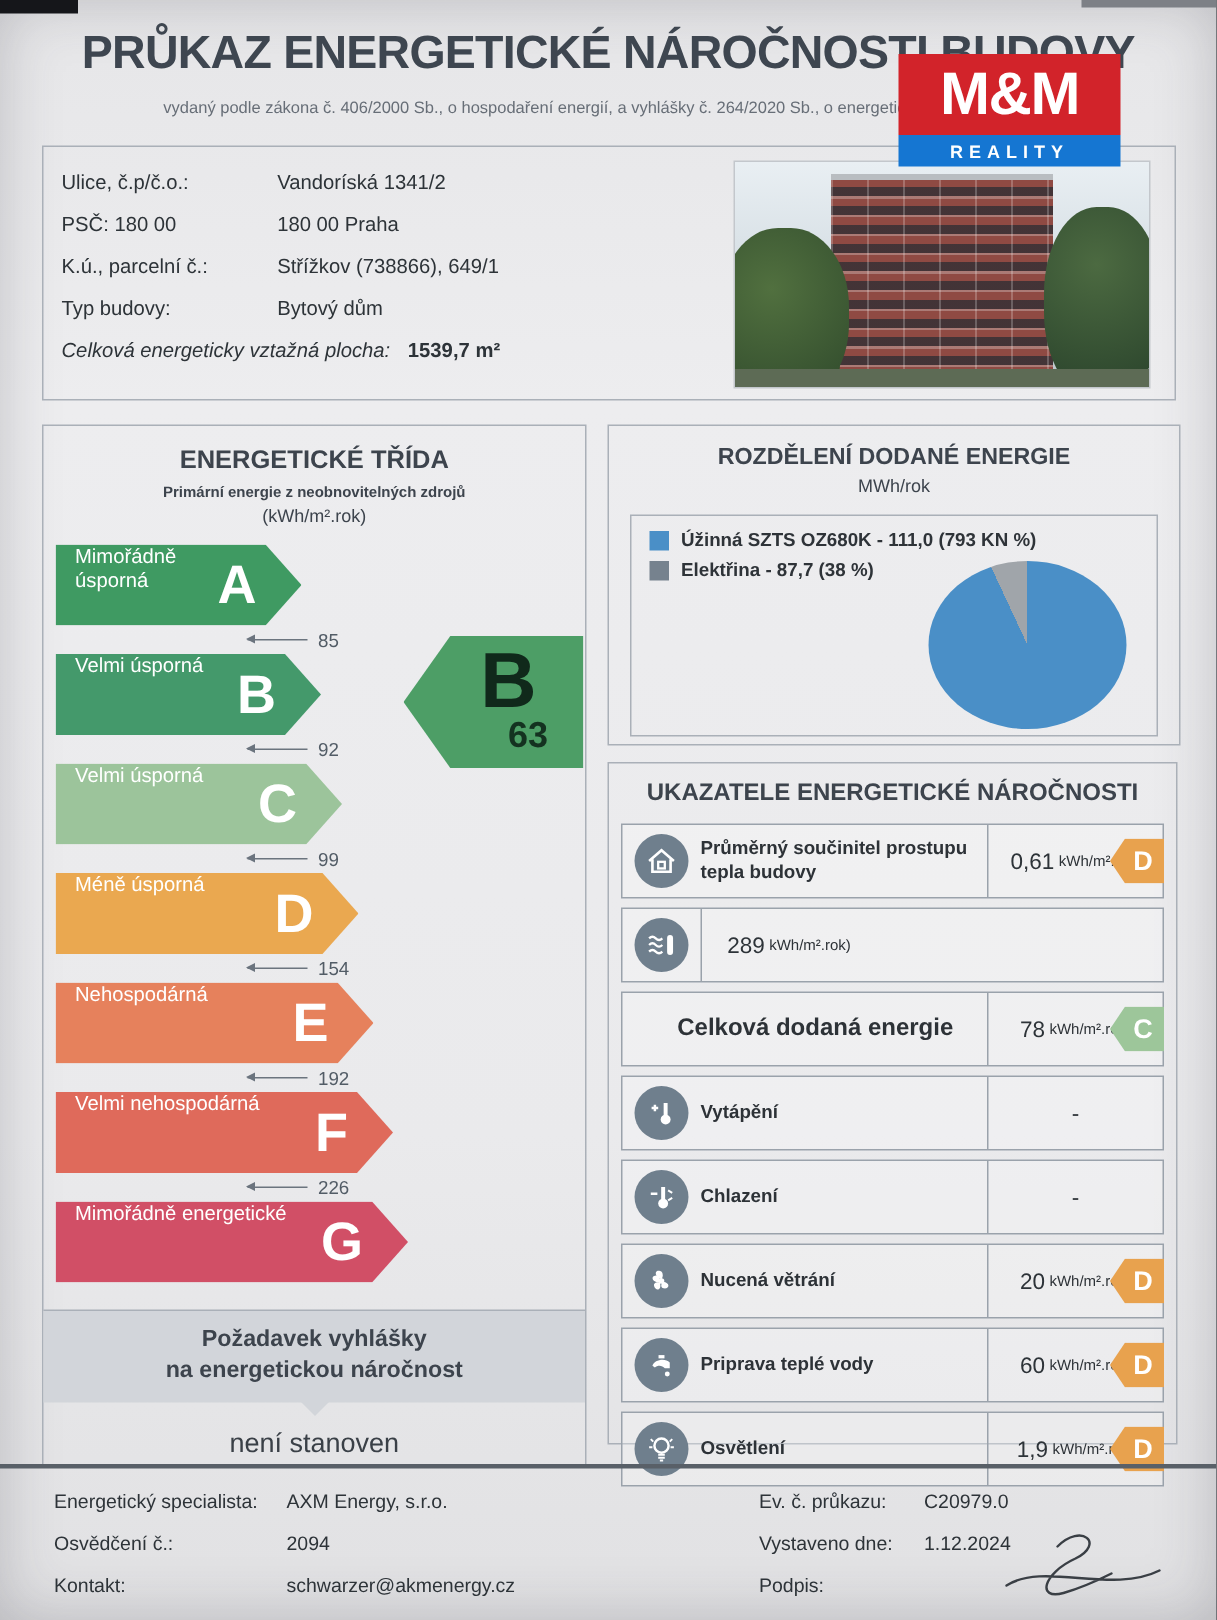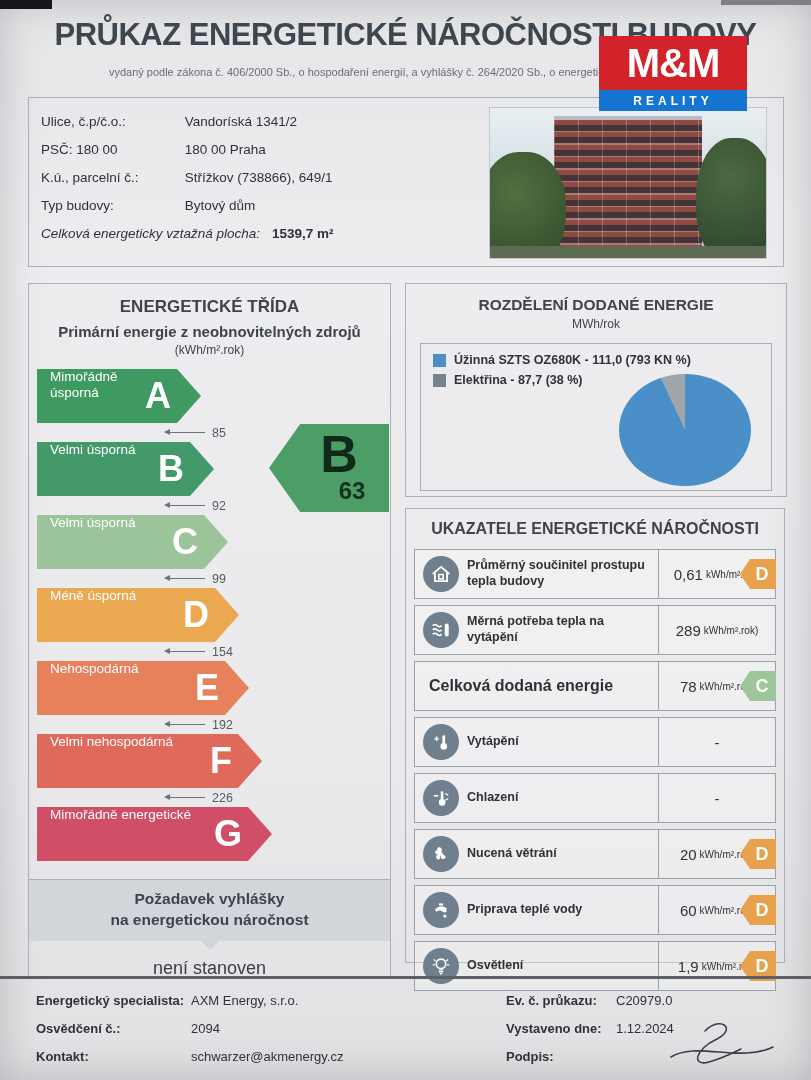--- a/index.html
+++ b/index.html
@@ -34,21 +34,21 @@
   .ph-tree-l{position:absolute;left:-10px;bottom:-10px;width:86px;height:116px;border-radius:45%;
              background:radial-gradient(circle at 40% 35%,#51703f,#2e482b);}
   .ph-tree-r{position:absolute;right:-8px;bottom:-8px;width:78px;height:128px;border-radius:45%;
              background:radial-gradient(circle at 45% 30%,#4c6a41,#27402a);}
   .ph-conifer{position:absolute;left:44px;bottom:-2px;width:26px;height:62px;border-radius:40% 40% 30% 30%;background:#34512f;}
   .ph-ground{position:absolute;left:0;bottom:0;width:100%;height:12px;background:#5d6b55;}
 
   
   .class-box{position:absolute;left:28px;top:283px;width:361px;height:692px;border:1px solid #aab0b8;}
   .cb-title{margin-top:13px;text-align:center;font-size:17px;font-weight:bold;color:#3d444d;}
-  .cb-sub{margin-top:6px;text-align:center;font-size:15px;font-weight:bold;color:#3d444d;}
+  .cb-sub{margin-top:6px;text-align:center;font-size:10px;font-weight:bold;color:#3d444d;}
   .cb-unit{margin-top:3px;text-align:center;font-size:12px;color:#3d444d;}
   .scale{margin-top:12px;padding-left:8px;}
   .scale-arrow{position:relative;height:54px;display:flex;align-items:flex-start;color:#fff;
     clip-path:polygon(0 0, calc(100% - 24px) 0, 100% 50%, calc(100% - 24px) 100%, 0 100%);}
   .scale-label{padding-left:13px;padding-right:66px;font-size:13.5px;line-height:1.15;}
   .scale-letter{position:absolute;right:30px;top:50%;transform:translateY(-50%);font-size:36px;font-weight:bold;}
   .cls-a{background:#3f9a62;width:164px;}
   .cls-b{background:#44996b;width:177px;}
   .cls-c{background:#9cc49b;width:191px;}
   .cls-d{background:#eaa850;width:202px;}
@@ -86,38 +86,38 @@
        background:conic-gradient(from -25deg,#a0a5aa 0 25deg,#4a8fc7 25deg 360deg);}
 
   
   .ind-box{position:absolute;left:405px;top:508px;width:380px;height:455px;border:1px solid #aab0b8;padding:0;box-sizing:border-box;}
   .ib-title{margin-top:11px;text-align:center;font-size:16px;font-weight:bold;color:#3d444d;}
   .ind-rows{margin:11px 8px 0;}
   .ind-row{position:relative;display:flex;align-items:center;border:1px solid #9aa2ab;margin-bottom:6px;height:48px;background:rgba(255,255,255,.25);}
   .icon-wrap{flex:0 0 52px;display:flex;justify-content:center;}
   .icon-circle{width:36px;height:36px;border-radius:50%;background:#6f7f8d;display:flex;align-items:center;justify-content:center;}
   .ind-label{flex:1;font-size:12.5px;font-weight:bold;color:#2d3237;line-height:1.25;padding-right:4px;}
-  .ind-label-big{flex:1;font-size:16px;font-weight:bold;color:#2d3237;padding-left:14px;}
+  .ind-label-big{flex:1;font-size:16px;font-weight:bold;color:#2d3237;padding-left:14px;text-align:center;}
   .ind-valcell{flex:0 0 116px;height:100%;border-left:1px solid #9aa2ab;display:flex;align-items:center;justify-content:center;gap:3px;}
   .ind-value{font-size:15px;font-weight:normal;}
   .ind-unit{font-size:10px;color:#2d3237;}
   .badge{position:absolute;right:-1px;top:50%;transform:translateY(-50%);width:36px;height:30px;color:#fff;
          font-size:18px;font-weight:bold;display:flex;align-items:center;justify-content:center;padding-left:8px;box-sizing:border-box;
          clip-path:polygon(0 50%, 28% 0, 100% 0, 100% 100%, 28% 100%);}
   .badge-d{background:#e8a24e;}
   .badge-c{background:#9dc69a;}
 
   
   .footer{position:absolute;left:0;top:976px;width:100%;height:104px;border-top:3px solid #596068;box-sizing:border-box;
           padding:14px 36px 0;font-size:13px;}
   .foot-grid{display:flex;}
   .foot-col-l{width:470px;}
   .foot-col-r{flex:1;}
   .foot-row{display:flex;margin-bottom:13px;}
-  .foot-label{font-weight:bold;}
+  .foot-label{font-weight:normal;}
   .foot-col-l .foot-label{width:155px;}
   .foot-col-r .foot-label{width:110px;}
   .signature{position:absolute;right:30px;top:38px;width:120px;height:60px;}
   svg.gl{display:block;}
 </style>
 </head>
 <body>
 
 <div class="page">
 
@@ -278,21 +278,20 @@
         <span class="icon-wrap">
             <span class="icon-circle">
           <svg class="gl" width="22" height="22" viewBox="0 0 20 20">
                 <path d="M2.5 6 q2 -2 4 0 t4 0" fill="none" stroke="#fff" stroke-width="1.4"></path>
                 <path d="M2.5 10 q2 -2 4 0 t4 0" fill="none" stroke="#fff" stroke-width="1.4"></path>
                 <path d="M2.5 14 q2 -2 4 0 t4 0" fill="none" stroke="#fff" stroke-width="1.4"></path>
                 <rect x="13.4" y="4" width="3.6" height="12" rx="1.8" fill="#fff"></rect>
               </svg>
         </span>
           </span>
-        <span class="ind-label">Měrná potřeba tepla na vytápění</span>
         <span class="ind-valcell">
           <span class="ind-value">289</span>
           <span class="ind-unit">kWh/m².rok)</span>
         </span>
       </div>
 
       <div class="ind-row">
         <span class="ind-label-big">Celková dodaná energie</span>
         <span class="ind-valcell">
           <span class="ind-value">78</span>

